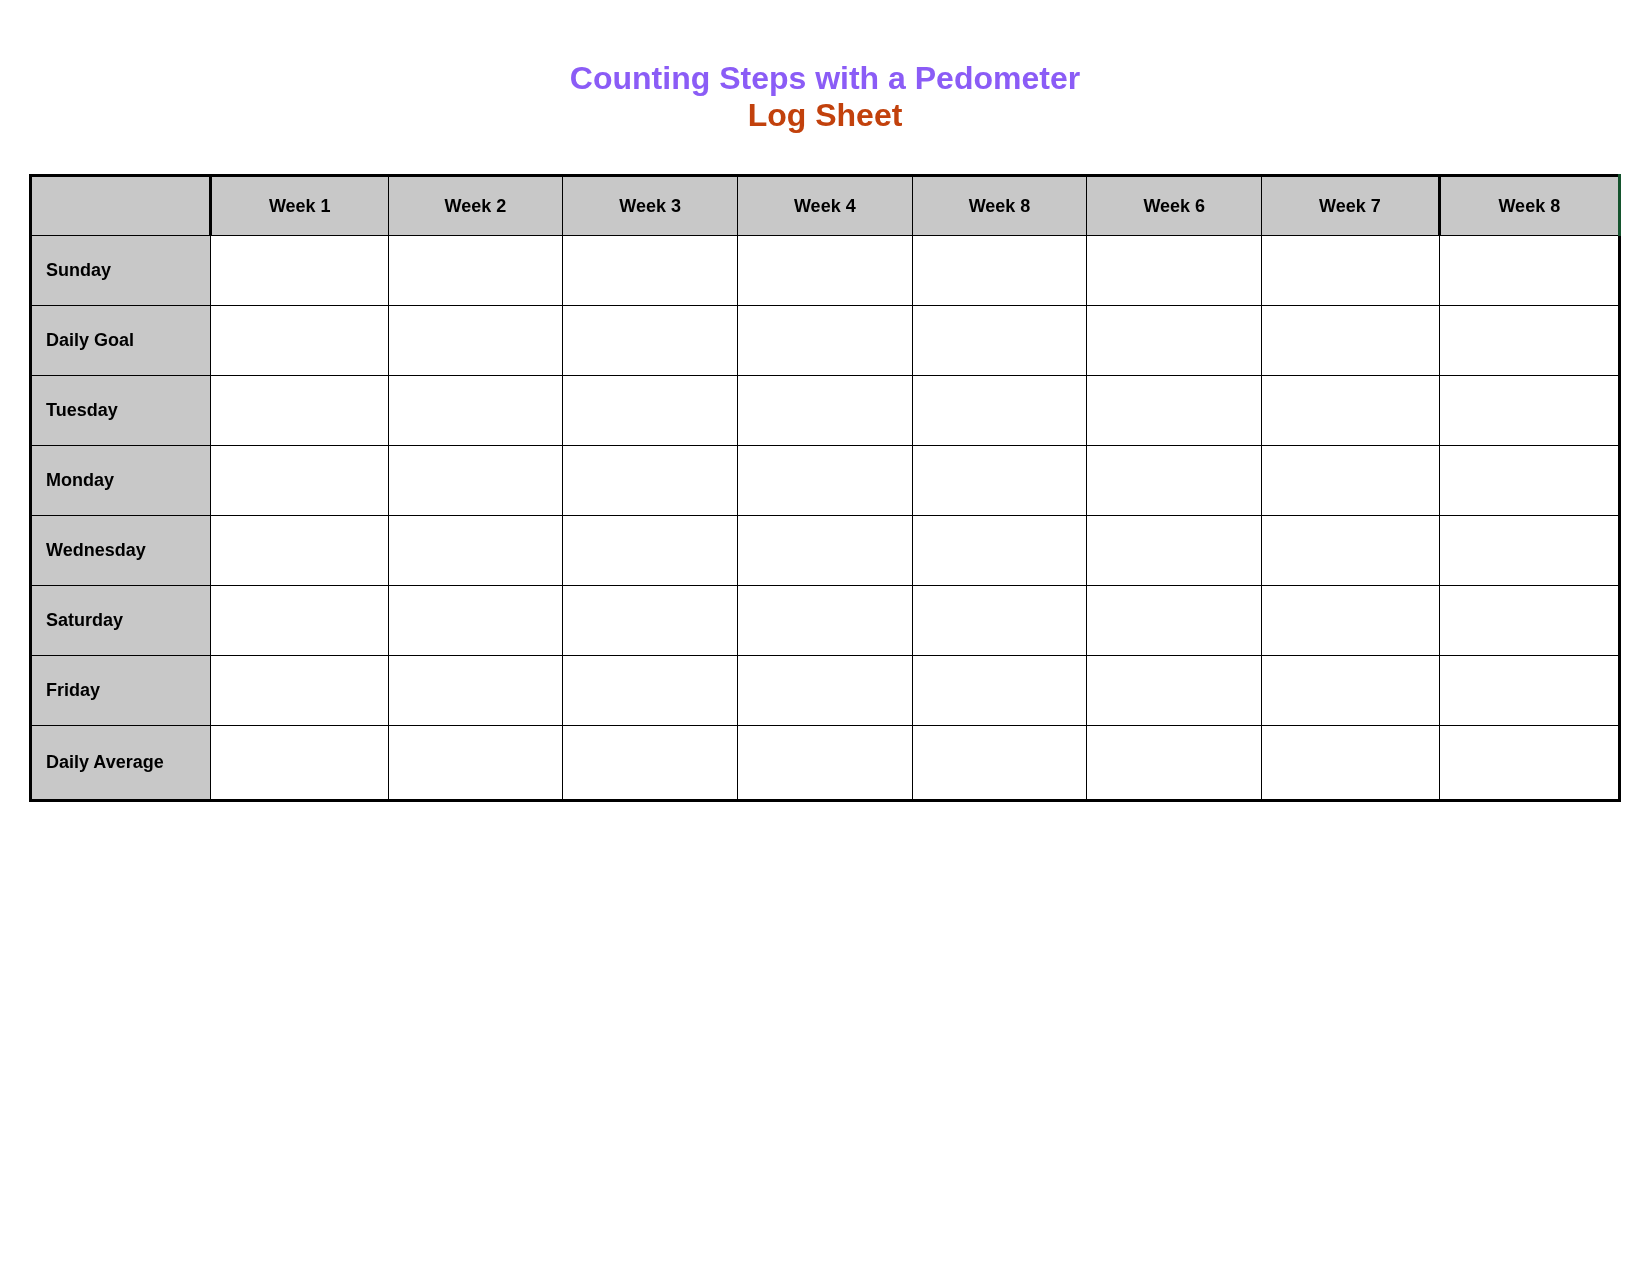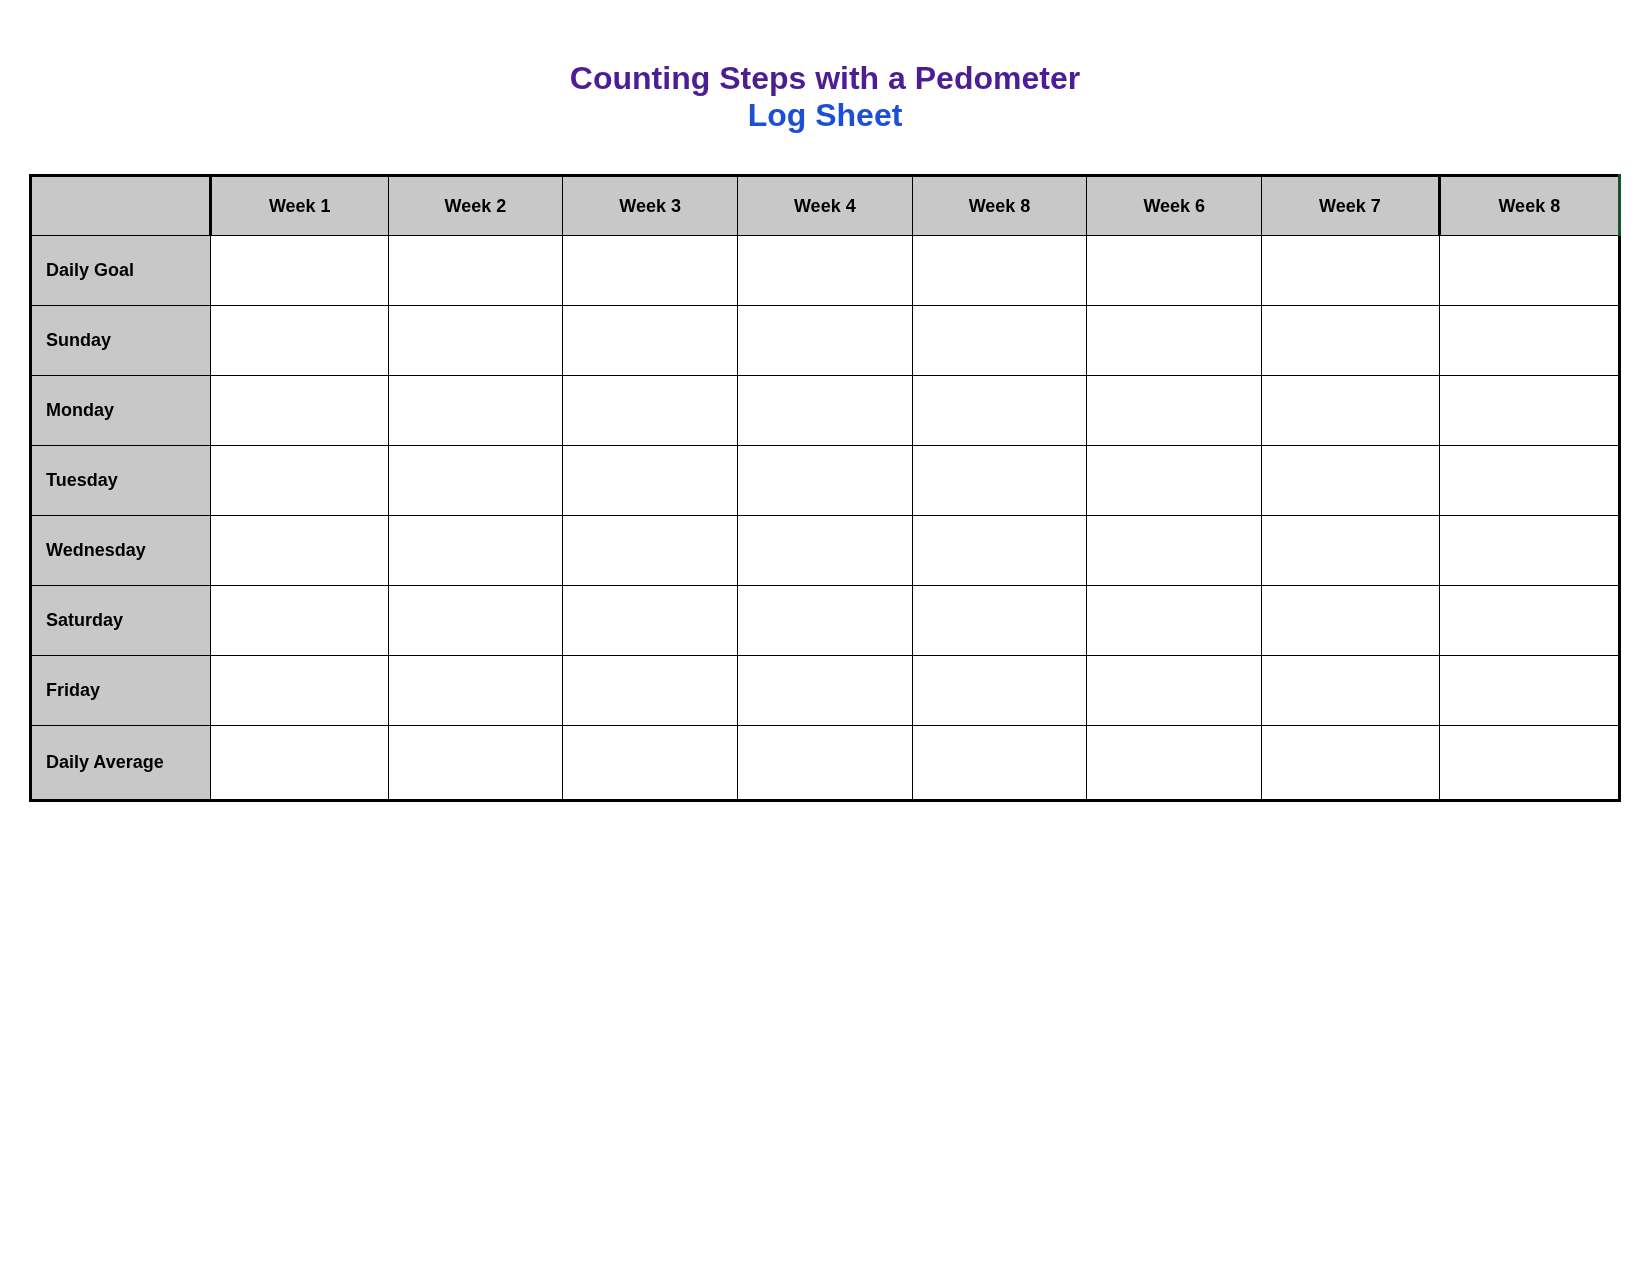--- a/index.html
+++ b/index.html
@@ -20,27 +20,27 @@
     }
 
     .title-block {
       text-align: center;
       margin-bottom: 40px;
     }
 
     .title-line1 {
       font-size: 32px;
       font-weight: bold;
-      color: #4c1d95;
+      color: #8b5cf6;
     }
 
     .title-line2 {
       font-size: 32px;
       font-weight: bold;
-      color: #1d4ed8;
+      color: #c2410c;
     }
 
     .table-wrapper {
       width: 1592px;
     }
 
     table {
       width: 100%;
       border-collapse: collapse;
       border: 3px solid #000;
@@ -149,54 +149,54 @@
           <th>Week 4</th>
           <th>Week 8</th>
           <th>Week 6</th>
           <th>Week 7</th>
           <th>Week 8</th>
         </tr>
     </thead>
     <tbody id="table-body">
 
     <tr>
+          <td>Sunday</td>
+          <td></td>
+          <td></td>
+          <td></td>
+          <td></td>
+          <td></td>
+          <td></td>
+          <td></td>
+          <td></td>
+        </tr>
+        <tr>
           <td>Daily Goal</td>
           <td></td>
           <td></td>
           <td></td>
           <td></td>
           <td></td>
           <td></td>
           <td></td>
           <td></td>
         </tr>
         <tr>
-          <td>Sunday</td>
+          <td>Tuesday</td>
           <td></td>
           <td></td>
           <td></td>
           <td></td>
           <td></td>
           <td></td>
           <td></td>
           <td></td>
         </tr>
         <tr>
           <td>Monday</td>
-          <td></td>
-          <td></td>
-          <td></td>
-          <td></td>
-          <td></td>
-          <td></td>
-          <td></td>
-          <td></td>
-        </tr>
-        <tr>
-          <td>Tuesday</td>
           <td></td>
           <td></td>
           <td></td>
           <td></td>
           <td></td>
           <td></td>
           <td></td>
           <td></td>
         </tr>
         <tr>

